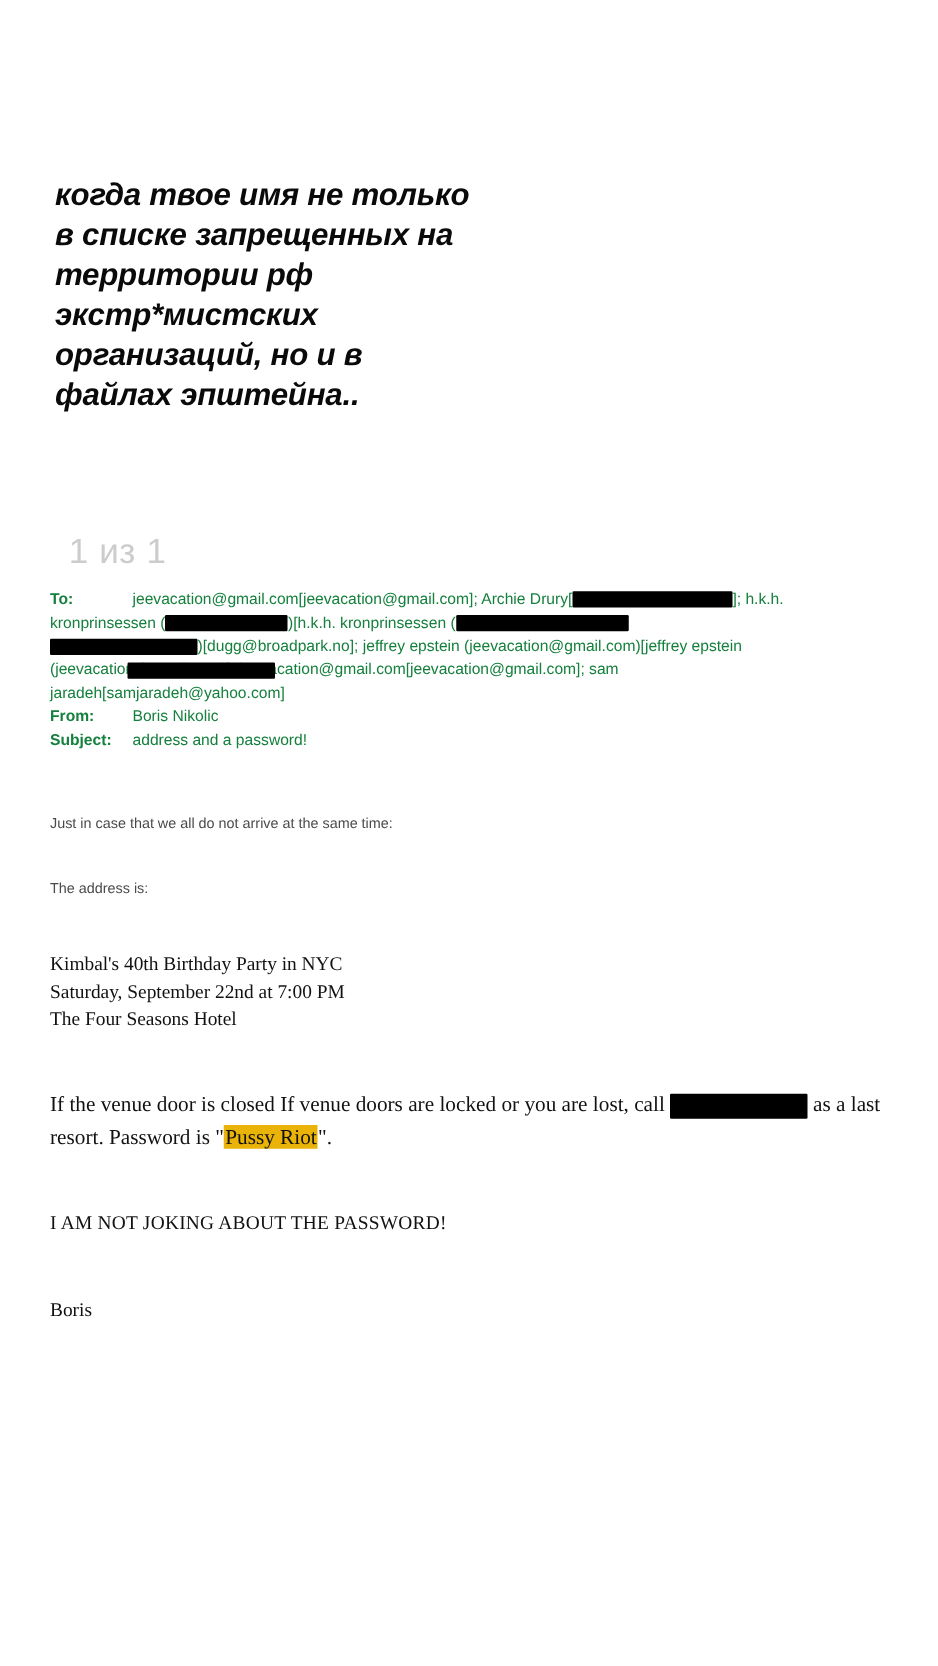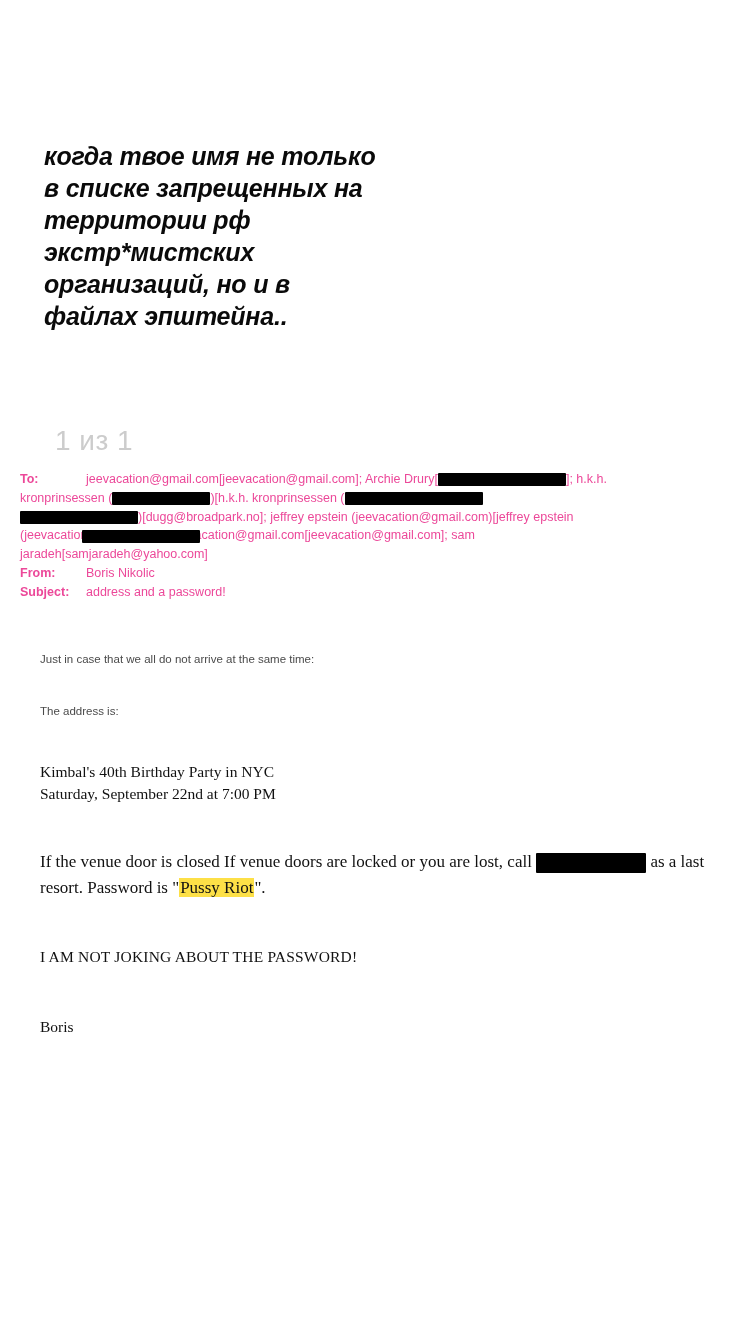--- a/index.html
+++ b/index.html
@@ -45,24 +45,24 @@
   
   .email-doc {
     position: absolute;
     left: 0;
     top: 470px;
     width: 750px;
   }
 
   .headers {
     position: relative;
-    margin: 0 20px;
+    margin: 0 40px;
     font-size: 12.5px;
     line-height: 1.5;
-    color: #ec4899;
+    color: #15803d;
   }
   .hdr-row {
     position: relative;
     display: block;
   }
   .hdr-label {
     font-weight: bold;
     display: inline-block;
     width: 66px;
     vertical-align: top;
@@ -113,21 +113,21 @@
     margin-top: 44px;
     font-family: "Liberation Serif", serif;
     font-size: 17px;
     line-height: 1.5;
     color: #111;
     position: relative;
     width: 672px;
   }
 
   .highlight {
-    background: #fde047;
+    background: #eab308;
     padding: 0 1px;
   }
 
   .p-joking {
     margin-top: 48px;
     font-family: "Liberation Serif", serif;
     font-size: 15.5px;
     color: #111;
     letter-spacing: 0.2px;
   }
@@ -174,20 +174,21 @@
     </div>
   </div>
 
   <div class="para p-justcase small-gray">Just in case that we all do not arrive at the same time:</div>
 
   <div class="para p-address small-gray">The address is:</div>
 
   <div class="block-event">
     <div>Kimbal's 40th Birthday Party in NYC</div>
     <div>Saturday, September 22nd at 7:00 PM</div>
+    <div>The Four Seasons Hotel</div>
   </div>
 
   <div class="para p-venue">
     <span>If the venue door is closed If venue doors are locked or you are lost, call</span>
     <span class="redact" style="width:110px;height:20px;"></span>
     <span>as a last</span><br>
     <span>resort. Password is "</span><span class="highlight">Pussy Riot</span><span>".</span>
   </div>
 
   <div class="para p-joking">I AM NOT JOKING ABOUT THE PASSWORD!</div>

